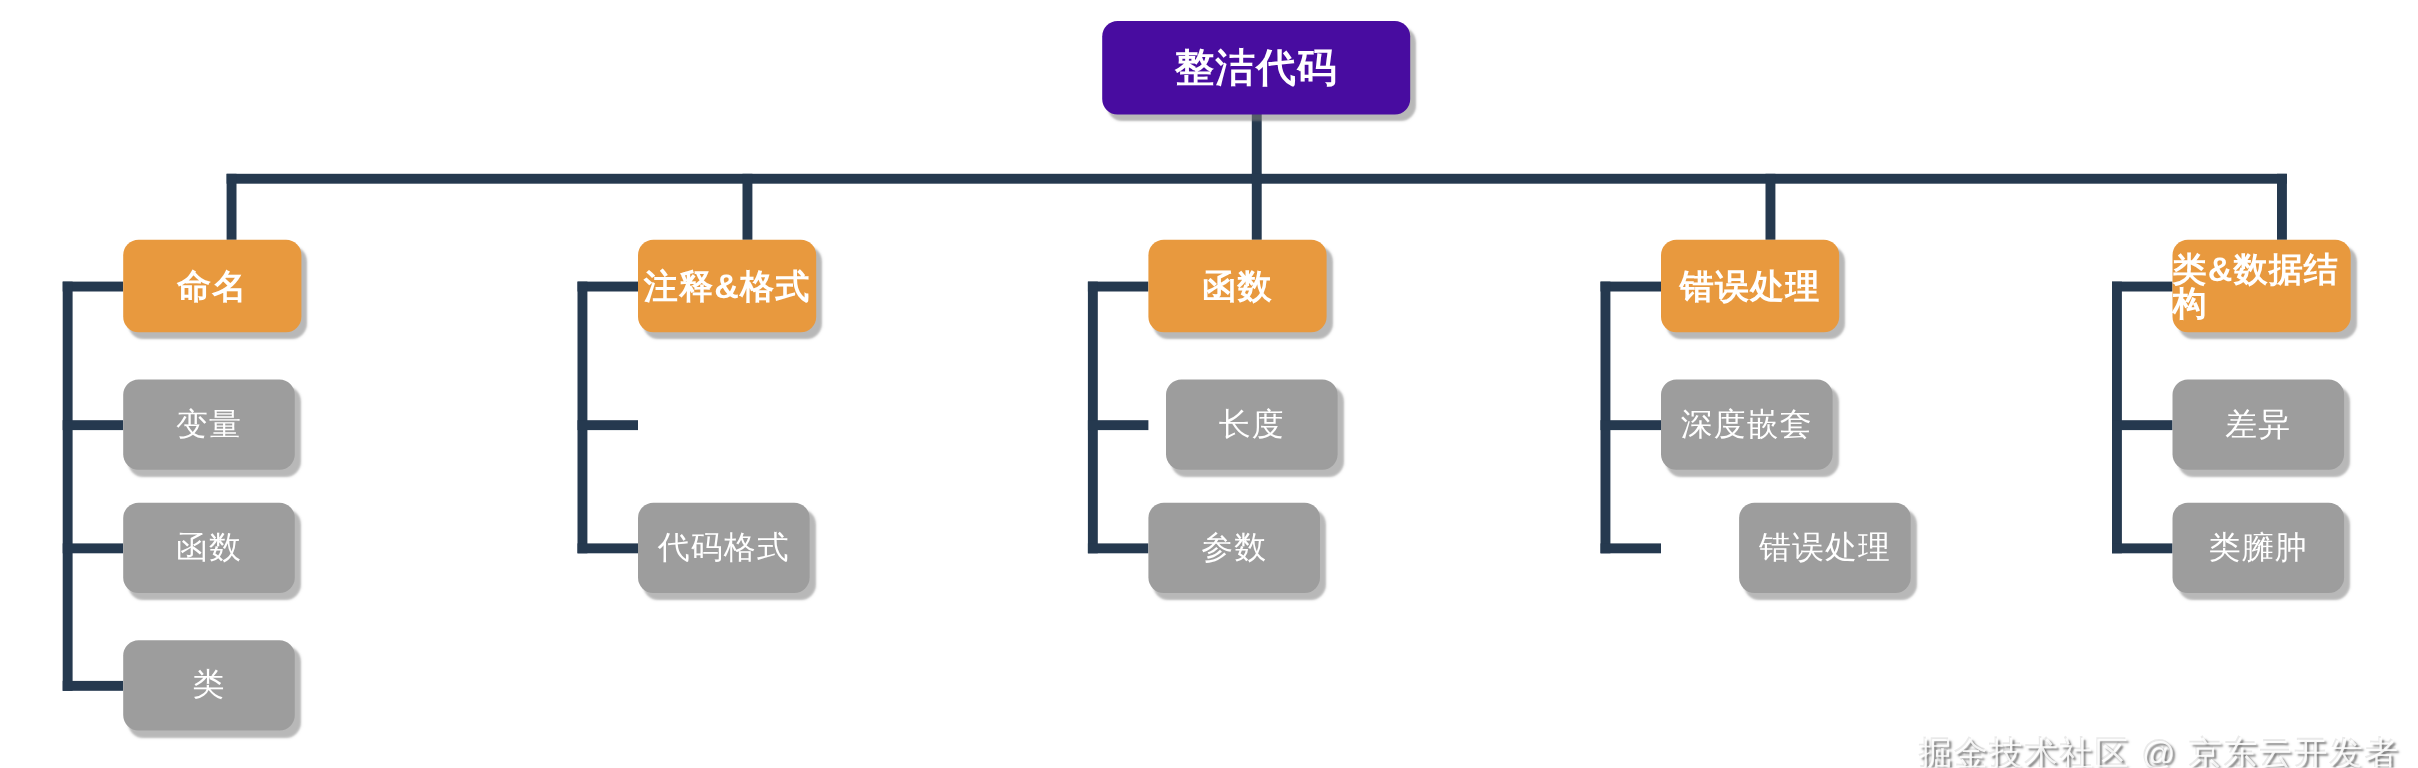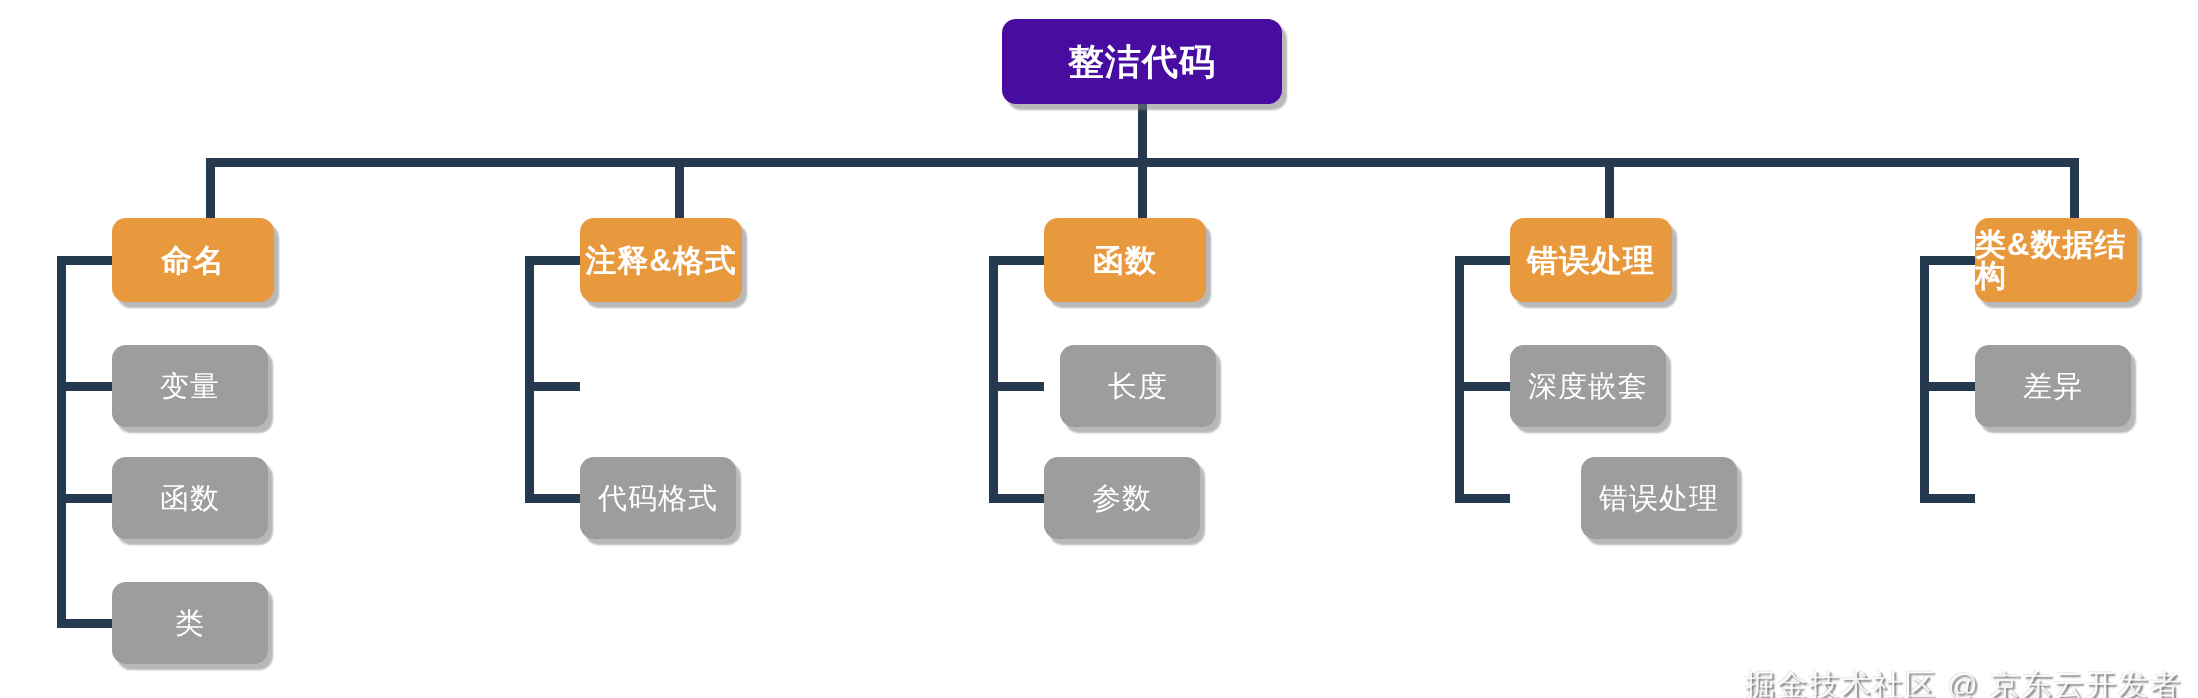--- a/index.html
+++ b/index.html
@@ -120,15 +120,16 @@
 
   <div class="node child-node" style="left:580px; top:457px;">代码格式</div>
 
   <div class="node child-node" style="left:1060px; top:345px;">长度</div>
   <div class="node child-node" style="left:1510px; top:345px;">深度嵌套</div>
 
   <div class="node child-node" style="left:1044px; top:457px;">参数</div>
   <div class="node child-node" style="left:1581px; top:457px;">错误处理</div>
 
   <div class="node child-node" style="left:1975px; top:345px;">差异</div>
+  <div class="node child-node" style="left:1975px; top:457px;">类臃肿</div>
 
   <div class="watermark">掘金技术社区 @ 京东云开发者</div>
 </div>
 
 </body></html>

